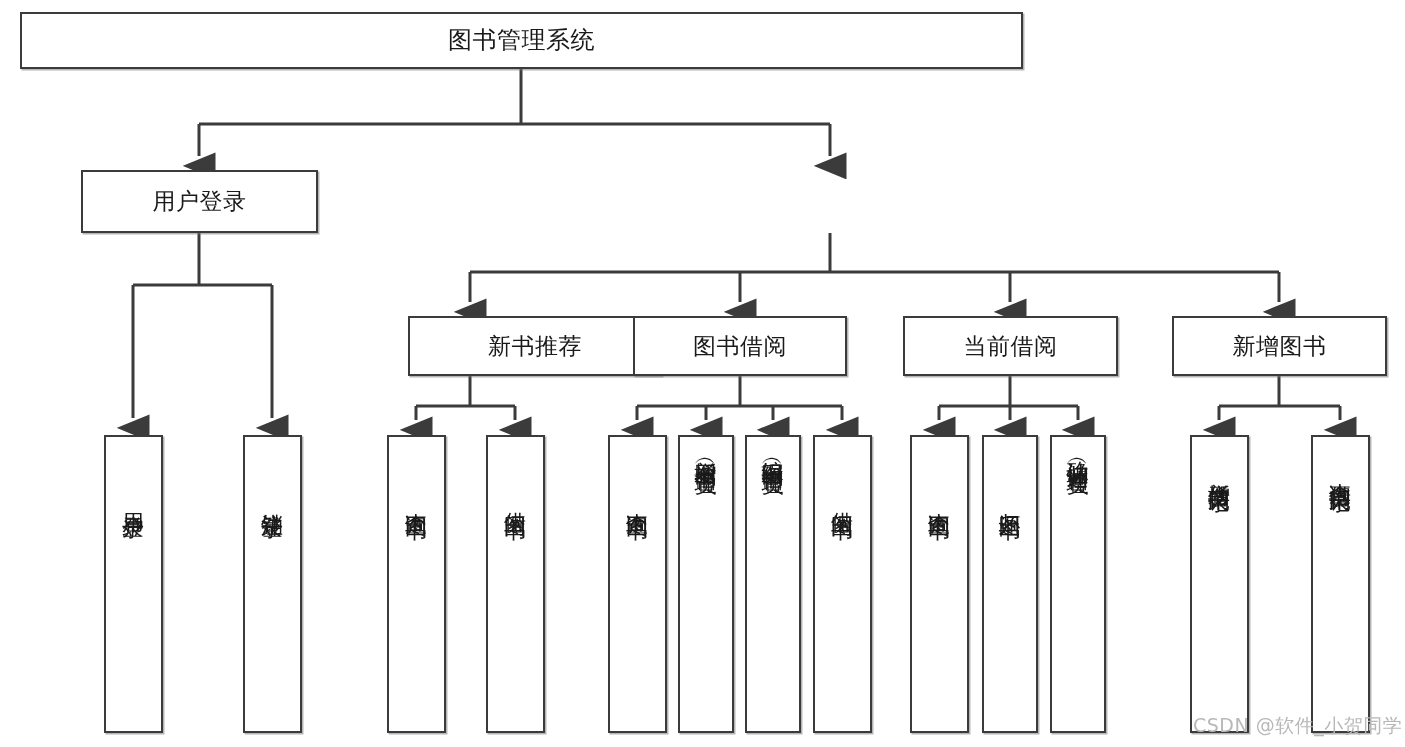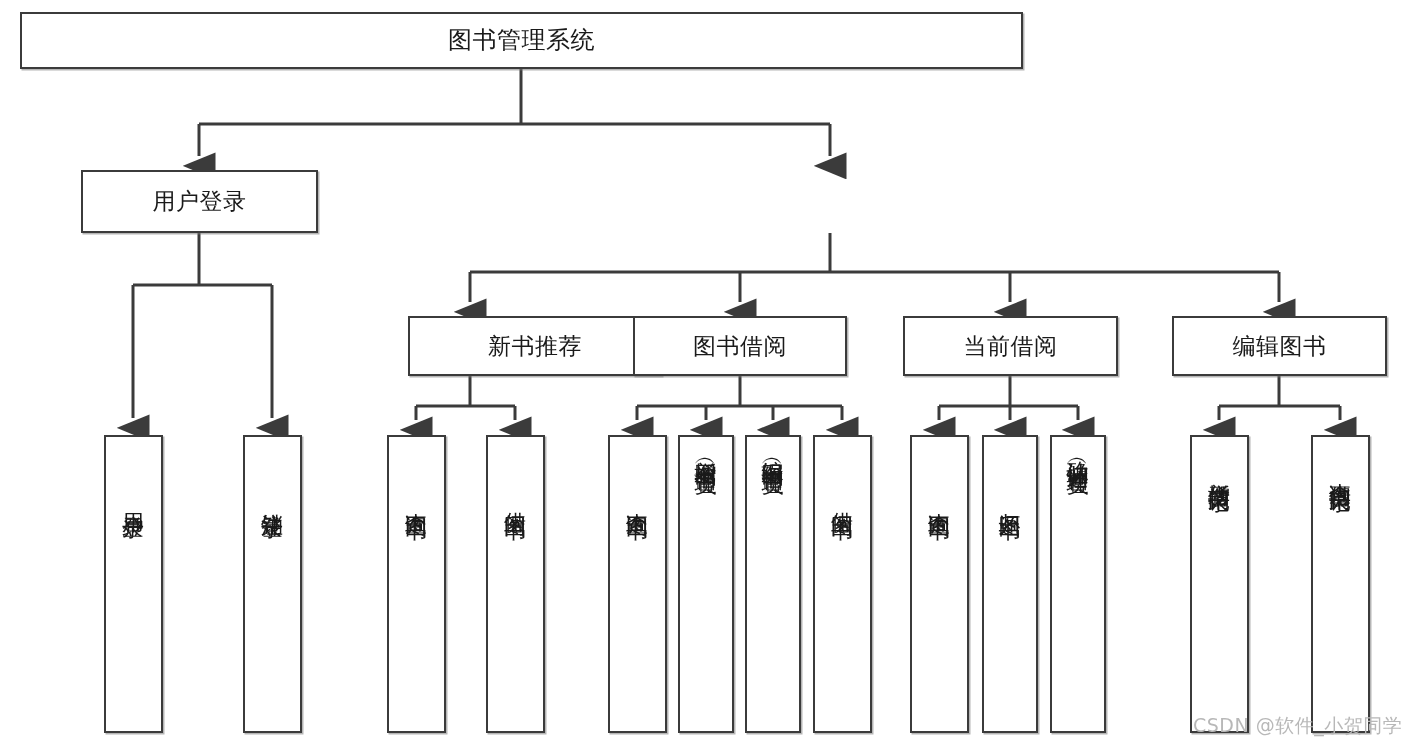--- a/index.html
+++ b/index.html
@@ -139,21 +139,21 @@
   <div class="node horiz" style="left:363px; top:316px; width:254px; height:60px;margin-left:45px;">
     <span class="label">新书推荐</span>
   </div>
   <div class="node horiz" style="left:903px; top:316px; width:215px; height:60px;">
     <span class="label">当前借阅</span>
   </div>
   <div class="node horiz" style="left:633px; top:316px; width:214px; height:60px;">
     <span class="label">图书借阅</span>
   </div>
   <div class="node horiz" style="left:1172px; top:316px; width:215px; height:60px;">
-    <span class="label">编辑图书</span>
+    <span class="label">新增图书</span>
   </div>
 
   <div class="node vert" style="left:104px; top:435px; width:59px; height:298px; padding-top:58px;">
     <span class="label">用户登录</span>
   </div>
   <div class="node vert" style="left:243px; top:435px; width:59px; height:298px; padding-top:58px;">
     <span class="label">注销登录</span>
   </div>
   <div class="node vert" style="left:387px; top:435px; width:59px; height:298px; padding-top:58px;">
     <span class="label">查询图书</span>

